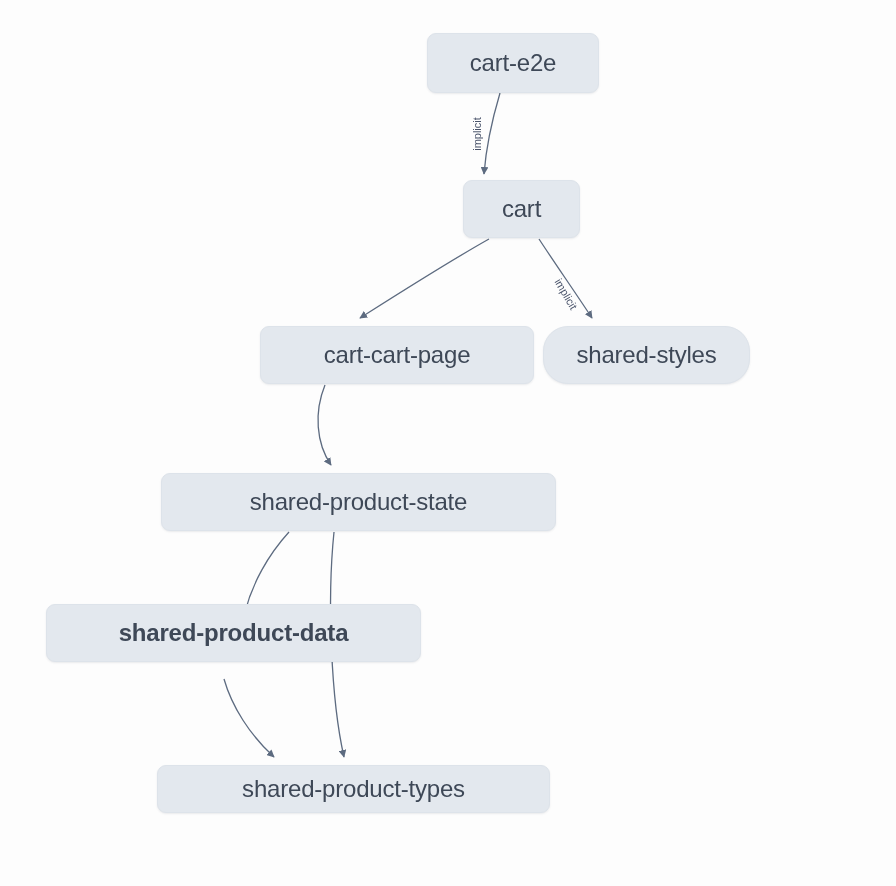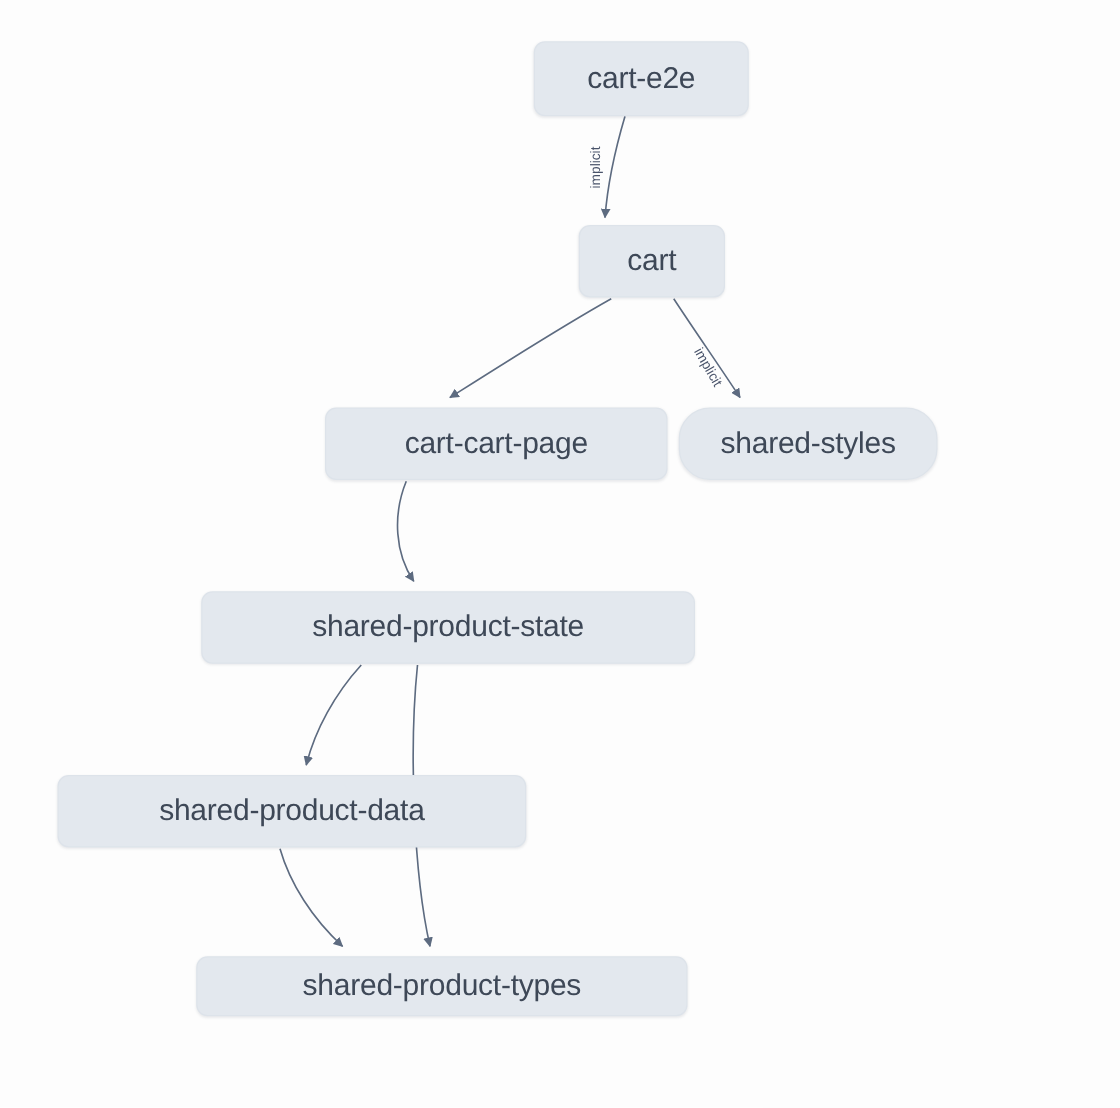--- a/index.html
+++ b/index.html
@@ -108,21 +108,21 @@
   </div>
 
   <div class="gnode" id="node-shared-styles" style="left:543px; top:326px; width:207px; height:58px;border-radius:25px;">
     <span class="gnode-label">shared-styles</span>
   </div>
 
   <div class="gnode" id="node-shared-product-state" style="left:161px; top:473px; width:395px; height:58px;">
     <span class="gnode-label">shared-product-state</span>
   </div>
 
-  <div class="gnode" id="node-shared-product-data" style="left:46px; top:620px; width:375px; height:58px;">
+  <div class="gnode" id="node-shared-product-data" style="left:46px; top:604px; width:375px; height:58px;font-weight:bold;">
     <span class="gnode-label">shared-product-data</span>
   </div>
 
   <div class="gnode" id="node-shared-product-types" style="left:157px; top:765px; width:393px; height:48px;">
     <span class="gnode-label">shared-product-types</span>
   </div>
 
   <div class="edge-label" id="edge-label-1">implicit</div>
 
   <div class="edge-label" id="edge-label-2">implicit</div>

